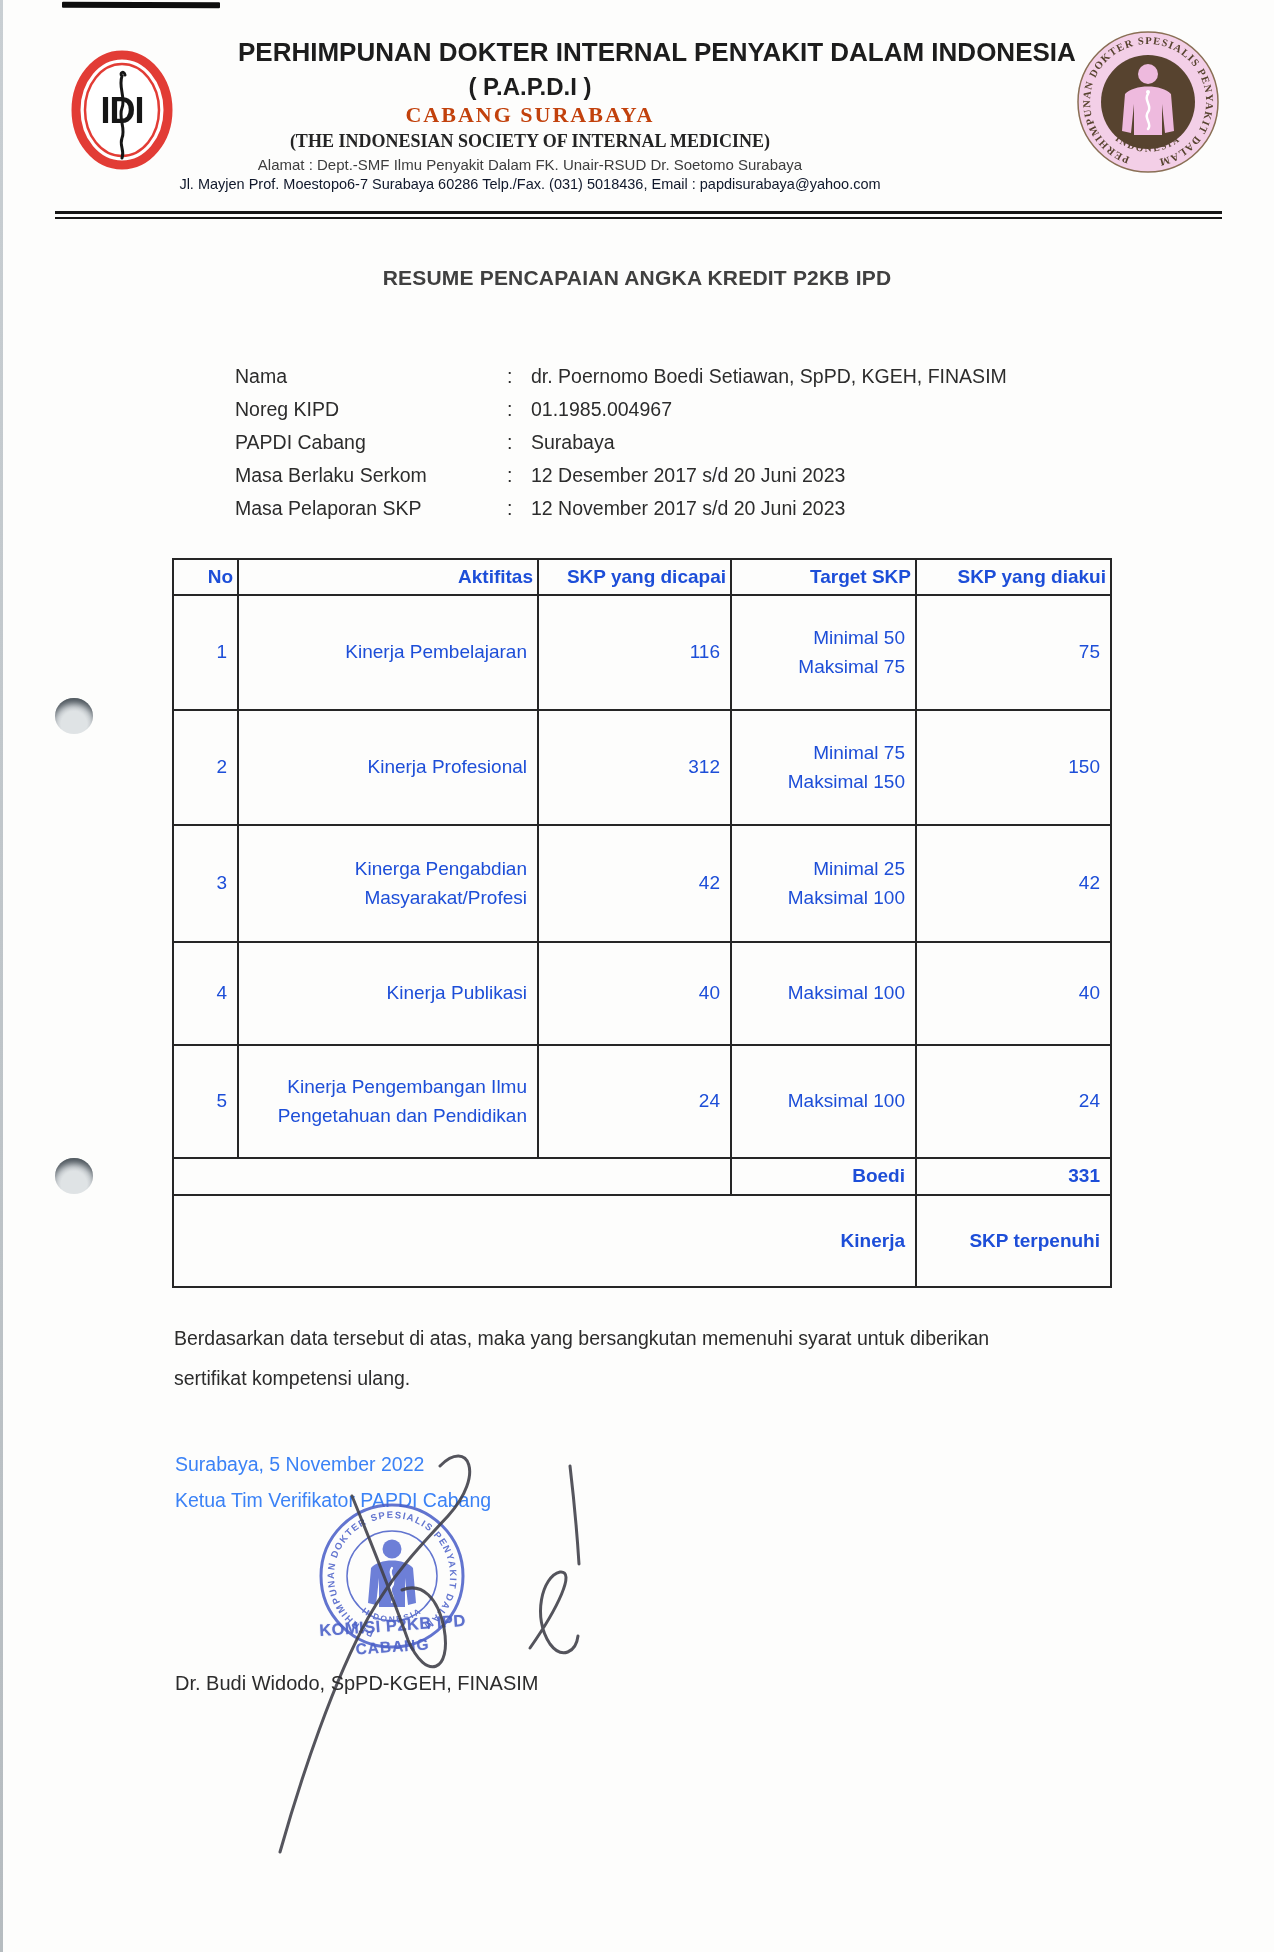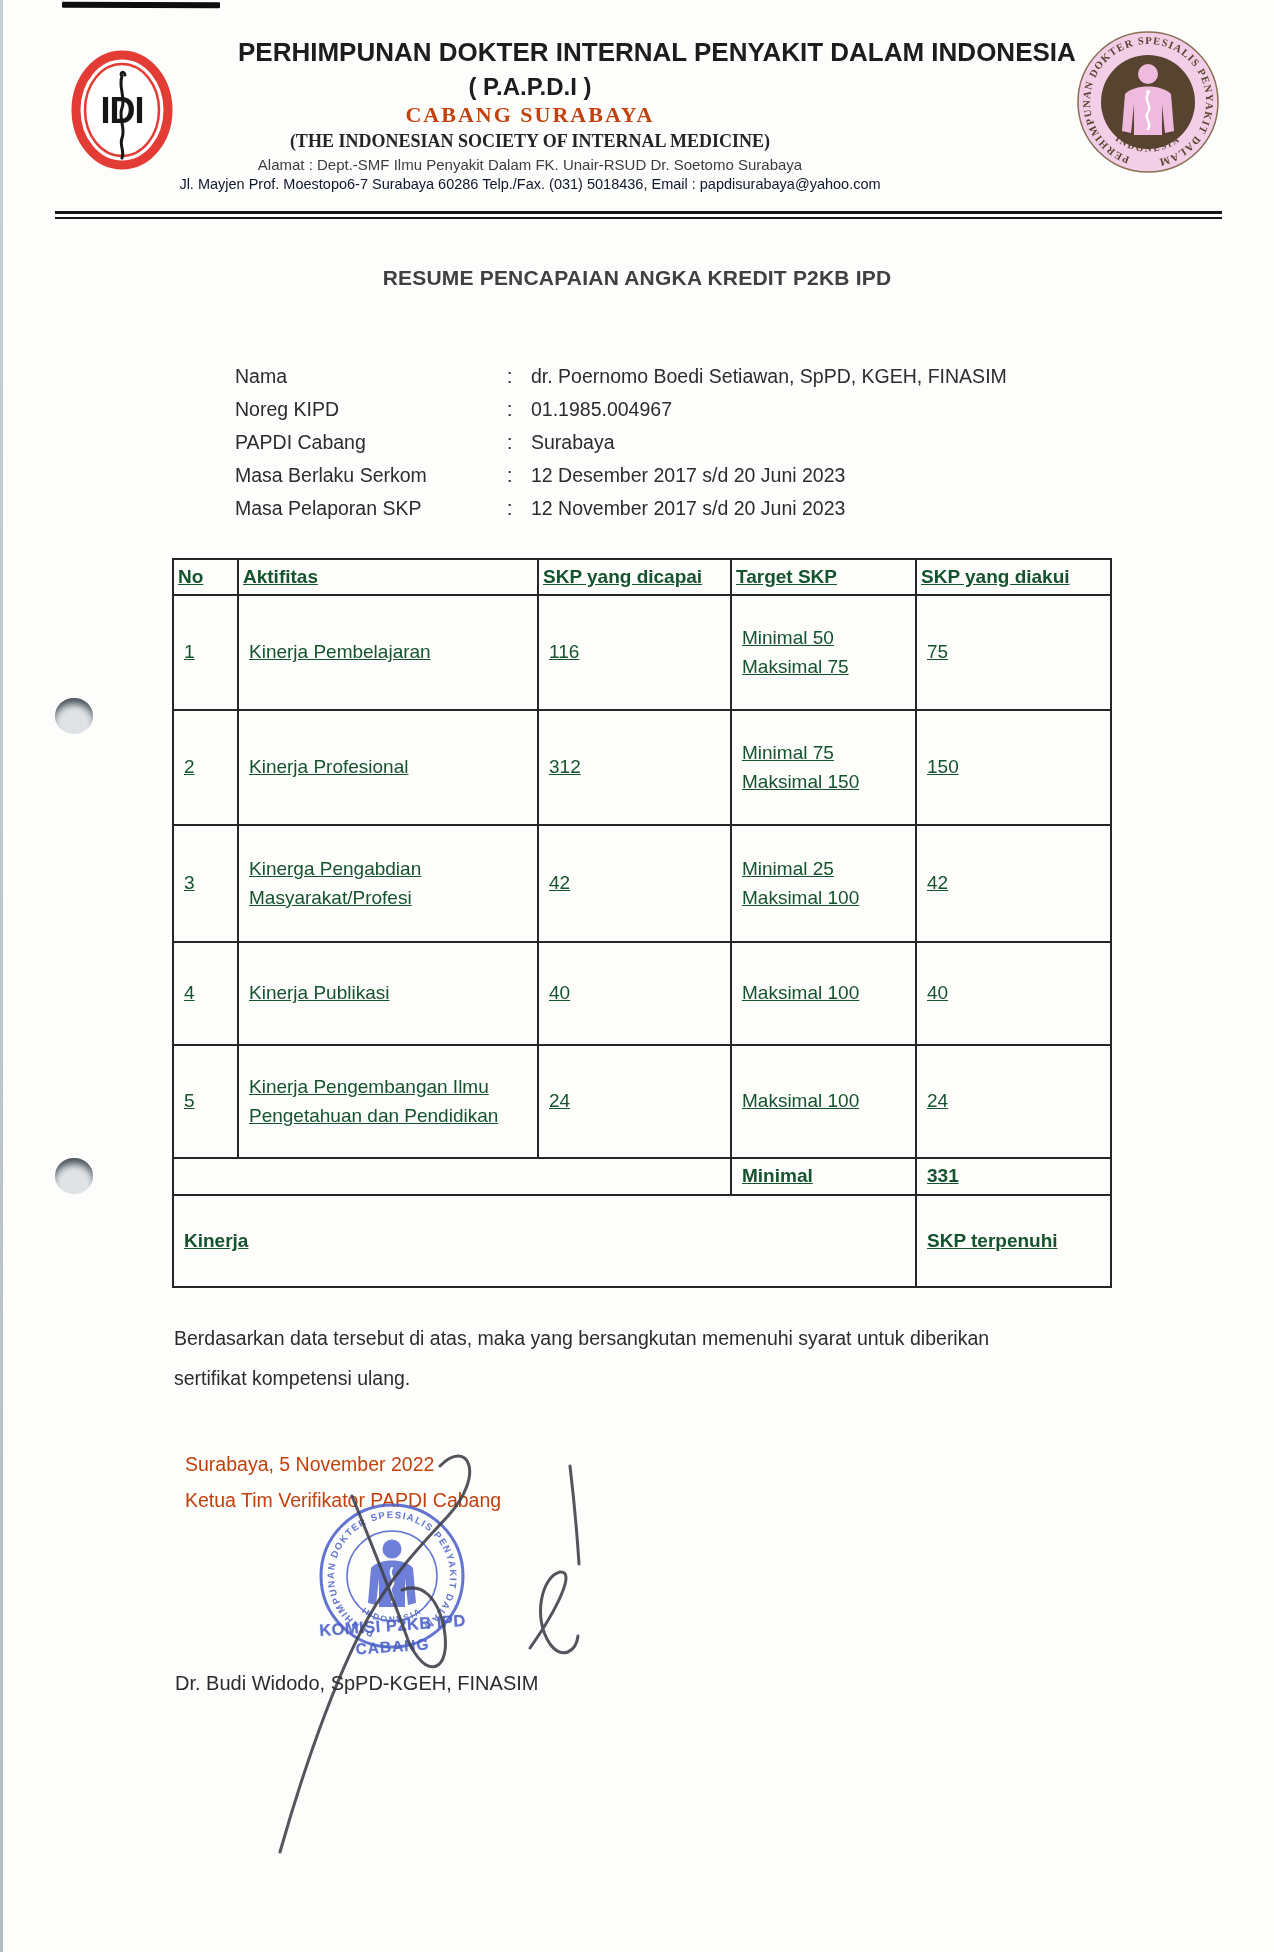--- a/index.html
+++ b/index.html
@@ -35,34 +35,34 @@
   .info{left:235px;top:360px;font-size:19.5px;color:#2c2c2c;}
   .info-row{display:flex;height:33px;align-items:center;}
   .info-label{width:272px;}
   .info-sep{width:24px;}
   .info-value{white-space:nowrap;}
 
   
   .tbl-wrap{left:172px;top:558px;}
   table{border-collapse:collapse;table-layout:fixed;width:938px;background:transparent;}
   col.c1{width:65px;} col.c2{width:300px;} col.c3{width:193px;} col.c4{width:185px;} col.c5{width:195px;}
-  th,td{border:2px solid #262626;text-align:left;vertical-align:middle;
-        font-size:19px;color:#14532d;padding:0 10px;line-height:1.5;text-decoration:underline;}
+  th,td{border:2px solid #262626;text-align:right;vertical-align:middle;
+        font-size:19px;color:#1d4ed8;padding:0 10px;line-height:1.5;}
   thead tr{height:36px;} th{font-weight:bold;padding:0 4px;}
   tr.r1{height:115px;} tr.r2{height:115px;} tr.r3{height:117px;}
   tr.r4{height:103px;} tr.r5{height:113px;}
   tr.total{height:37px;} tr.status{height:92px;}
   .target-line{display:block;}
   .target-line:empty{display:none;}
   .bold-cell{font-weight:bold;}
 
   .closing{left:174px;top:1318px;width:845px;font-size:19.5px;line-height:40px;color:#2c2c2c;}
 
   
-  .sig-date{left:175px;top:1446px;font-size:19.5px;color:#c2410c;line-height:36px;margin-left:10px;}
+  .sig-date{left:175px;top:1446px;font-size:19.5px;color:#3b82f6;line-height:36px;}
   .sig-name{left:175px;top:1672px;font-size:20px;color:#2c2c2c;}
   .stamp-svg{left:317px;top:1501px;opacity:.88;}
   .stamp-line{left:300px;width:185px;text-align:center;color:#4d62c9;font-weight:bold;
     transform:rotate(-4deg);opacity:.9;text-shadow:0 0 1px rgba(77,98,201,.55);}
   .stamp-l1{top:1616px;font-size:16.5px;letter-spacing:.5px;}
   .stamp-l2{top:1638px;font-size:15.5px;letter-spacing:1px;}
   .sig-svg{left:230px;top:1430px;}
 </style>
 </head>
 <body>
@@ -205,21 +205,21 @@
           <td>Kinerja Pengembangan Ilmu Pengetahuan dan Pendidikan</td>
           <td>24</td>
           <td>
             <span class="target-line">Maksimal 100</span>
 
           </td>
           <td>24</td>
         </tr>
         <tr class="total">
           <td colspan="3"></td>
-          <td class="bold-cell">Minimal</td>
+          <td class="bold-cell">Boedi</td>
           <td class="bold-cell">331</td>
         </tr>
         <tr class="status">
           <td colspan="4" class="bold-cell">Kinerja</td>
           <td class="bold-cell">SKP terpenuhi</td>
         </tr>
       </tbody>
     </table>
   </div>
 

